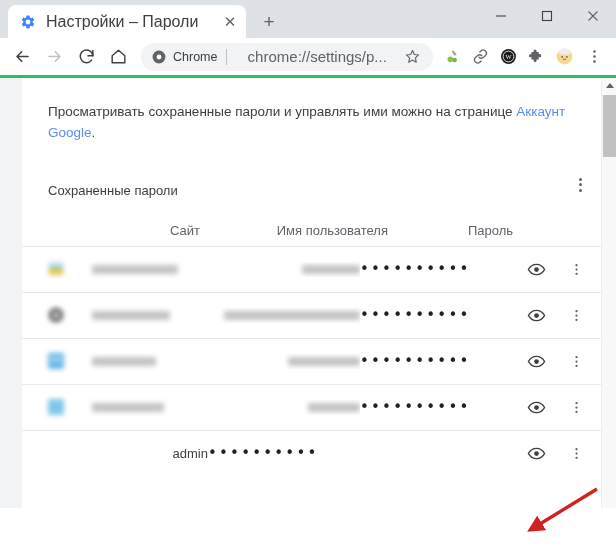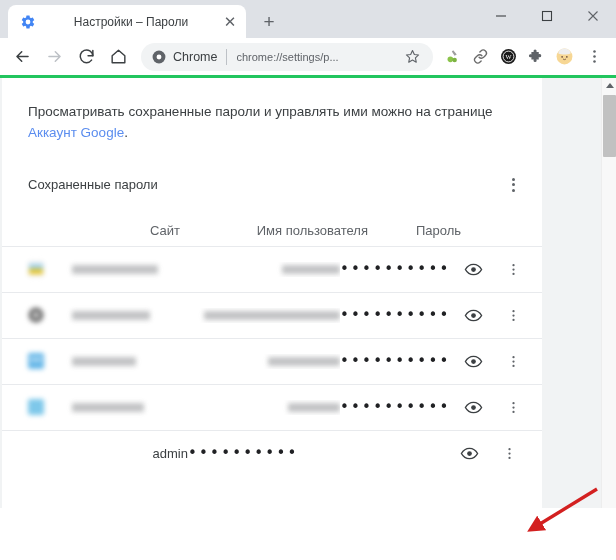--- a/index.html
+++ b/index.html
@@ -46,27 +46,26 @@
   }
   .tab-favicon {
     width: 16px;
     height: 16px;
     flex: 0 0 16px;
     margin-right: 10px;
     position: relative;
   }
   .gear-svg { display:block; }
   .tab-title {
-    font-size: 12px;
+    font-size: 16px;
     color: #3c4043;
     white-space: nowrap;
     overflow: hidden;
     text-overflow: ellipsis;
     flex: 1 1 auto;
-    text-align: center;
   }
   .tab-close {
     width: 20px; height: 20px;
     flex: 0 0 20px;
     display: flex; align-items: center; justify-content: center;
     color: #5f6368;
     font-size: 15px;
     line-height: 1;
     border-radius: 50%;
     margin-left: 4px;
@@ -127,22 +126,22 @@
   }
   .omni-chrome-icon { width: 14px; height: 14px; flex: 0 0 14px; margin-right: 7px; }
   .omni-label {
     font-size: 12.5px; color: #3c4043; white-space: nowrap;
   }
   .omni-div {
     width: 1px; height: 16px; background: #bdc1c6; margin: 0 9px;
     flex: 0 0 1px;
   }
   .omni-url {
-    font-size: 11px; color: #5f6368; white-space: nowrap;
-    overflow: hidden; text-overflow: clip; flex: 1 1 auto;
+    font-size: 15px; color: #5f6368; white-space: nowrap;
+    overflow: hidden; text-overflow: clip; flex: 1 1 auto; text-align: center;
   }
   .omni-star { width: 18px; height: 18px; flex: 0 0 18px; margin-left: 6px; color: #5f6368; }
 
   .ext-icon {
     width: 26px; height: 26px;
     flex: 0 0 26px;
     display: flex; align-items: center; justify-content: center;
     margin: 0 1px;
   }
 
@@ -177,38 +176,38 @@
 
   
   .content {
     position: relative;
     height: 430px;
     background: #f1f3f4;
     overflow: hidden;
   }
   .card {
     position: absolute;
-    left: 2px; top: 0;
-    width: 540px;
+    left: 22px; top: 0;
+    width: 587px;
     min-height: 430px;
     background: #ffffff;
     box-sizing: border-box;
     padding: 0;
   }
   .info-text {
     padding: 24px 26px 0 26px;
     font-size: 13.5px;
     line-height: 1.55;
     color: #3c4043;
   }
   .info-link { color: #5b8def; text-decoration: none; }
 
   .section-title-row {
     display: flex;
-    align-items: center;
+    align-items: flex-end;
     padding: 28px 16px 0 26px;
   }
   .section-title {
     font-size: 13px;
     color: #3c4043;
     flex: 1 1 auto;
   }
   .kebab {
     width: 26px; height: 26px;
     flex: 0 0 26px;

